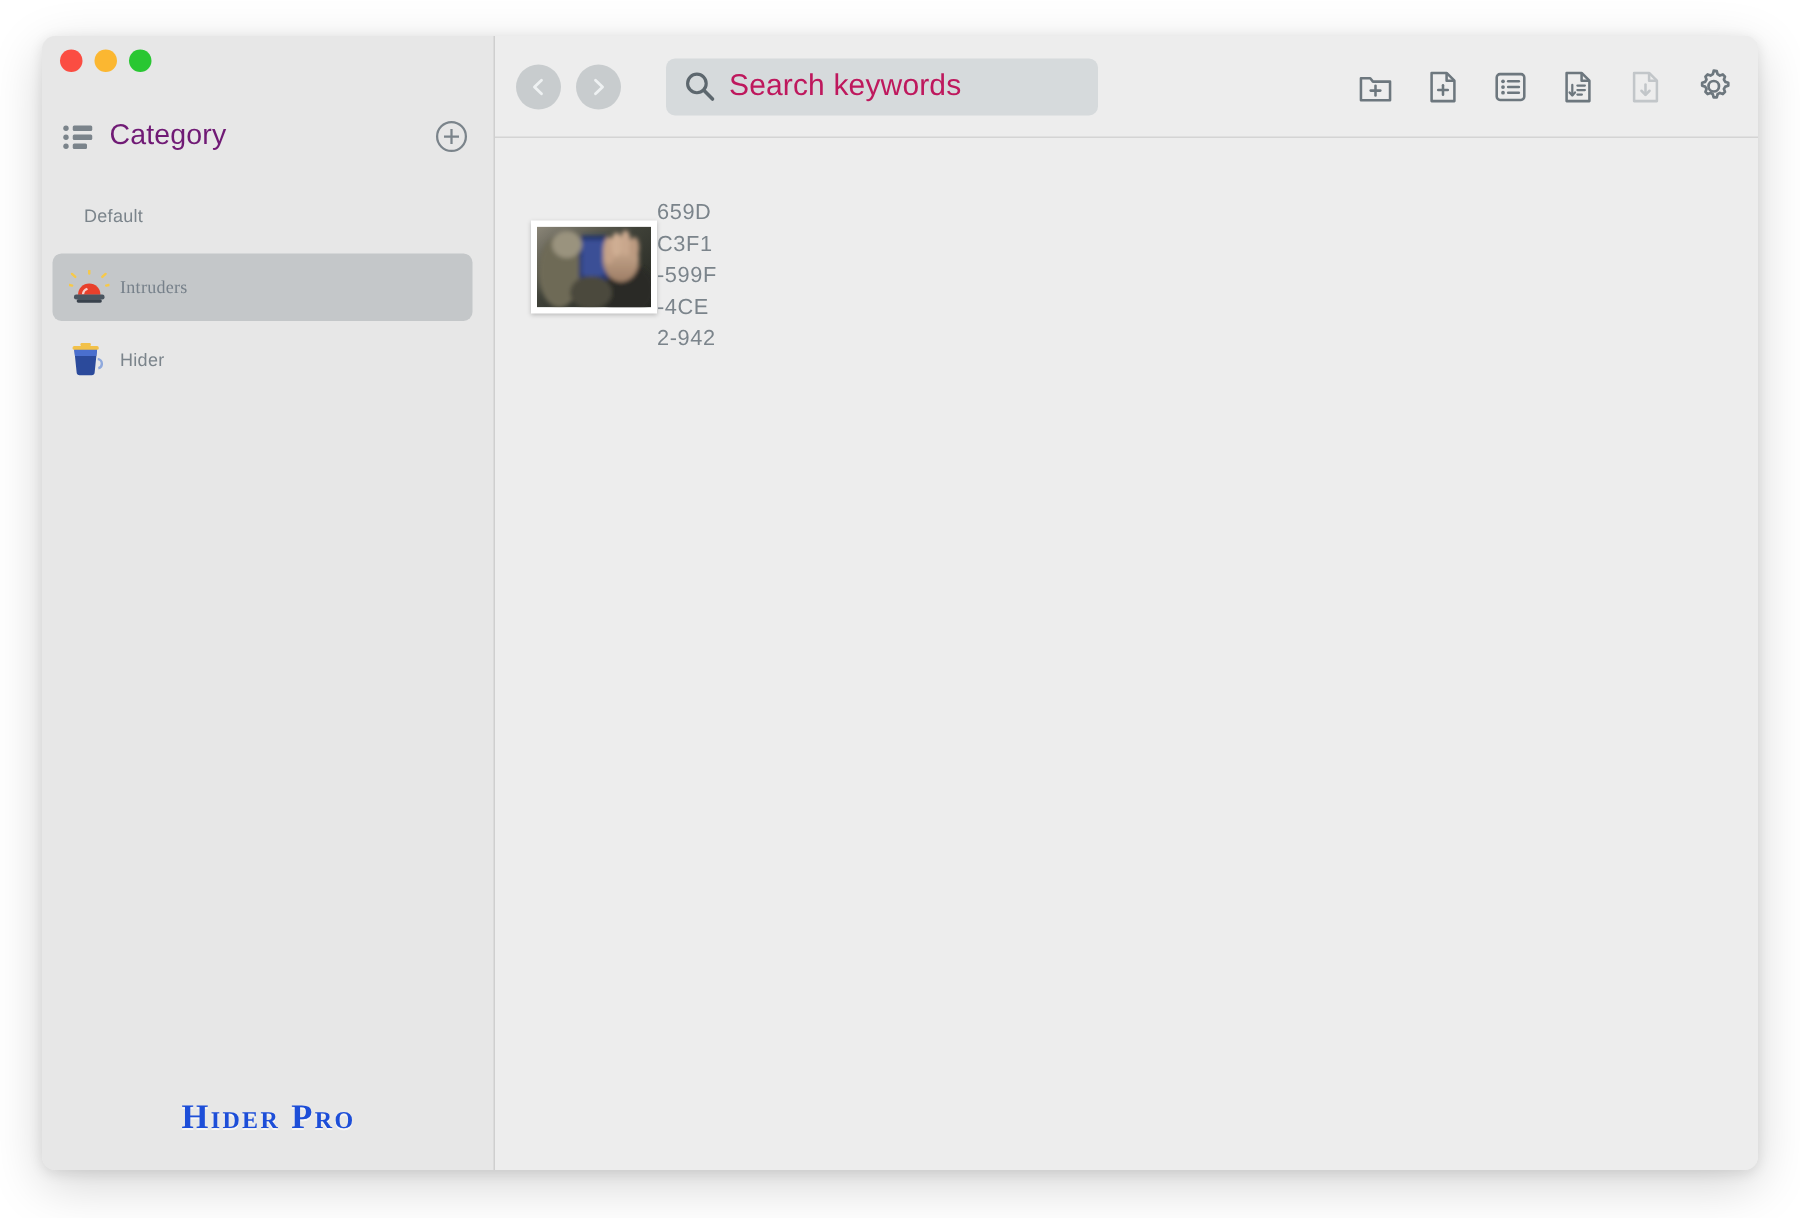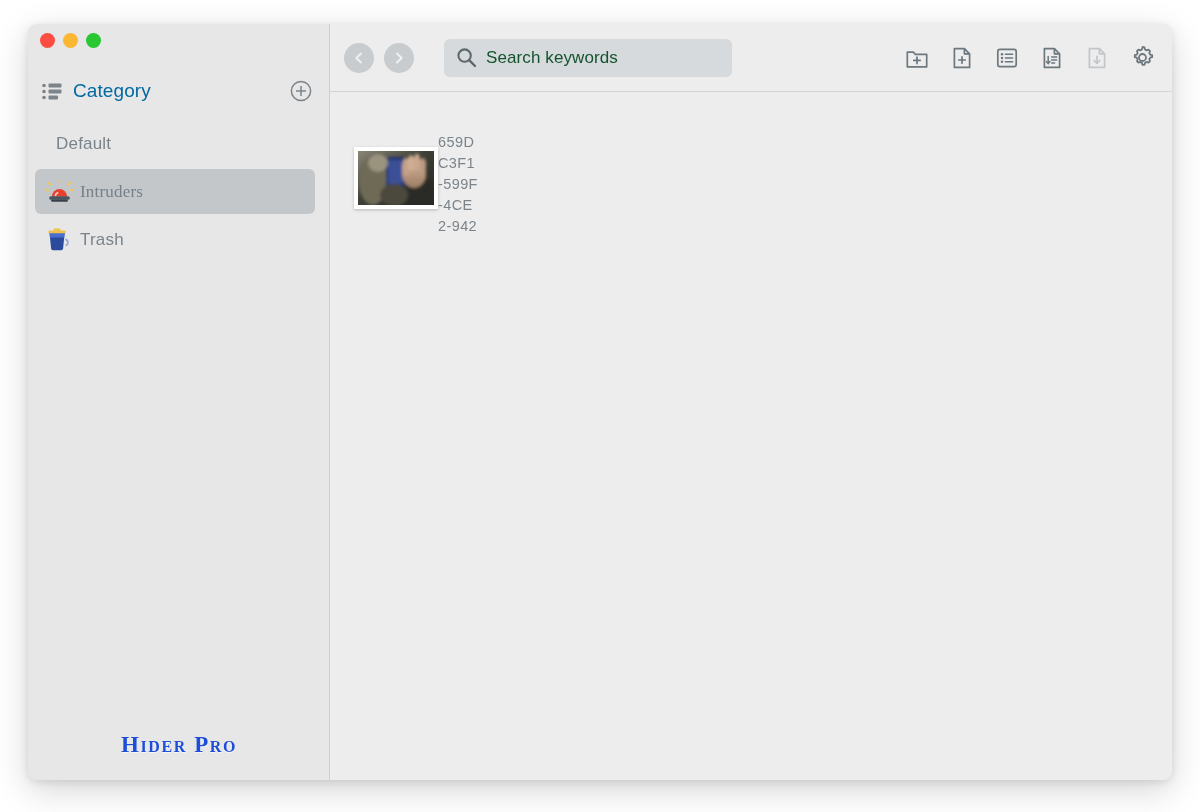--- a/index.html
+++ b/index.html
@@ -76,21 +76,21 @@
   }
   .cat-list-icon {
     width: 20px;
     height: 17px;
     display: block;
     flex: 0 0 auto;
   }
   .category-title {
     margin-left: 11px;
     font-size: 19px;
-    color: #0369a1;
+    color: #701a75;
     letter-spacing: 0.1px;
     white-space: nowrap;
   }
   .add-btn {
     margin-left: auto;
     width: 22px;
     height: 22px;
     display: block;
   }
 
@@ -113,21 +113,21 @@
     background: #c4c7c9;
   }
   .side-item .emoji {
     width: 27px;
     height: 24px;
     flex: 0 0 auto;
     display: block;
     margin-right: 7px;
   }
   .side-item .lbl {
-    font-size: 17px;
+    font-size: 12px;
     color: #7b848b;
     white-space: nowrap;
     letter-spacing: 0.2px;
   }
   .side-item.noicon .lbl { margin-left: 10px; }
   .side-item.selected .lbl { color: #76808a; font-family: Liberation Serif, serif; }
 
   .brand {
     position: absolute;
     left: 0;
@@ -181,22 +181,22 @@
     height: 38px;
     background: #d6dadc;
     border-radius: 6px;
     display: flex;
     align-items: center;
     padding: 0 12px;
     box-sizing: border-box;
   }
   .searchbox .ph {
     margin-left: 9px;
-    font-size: 17px;
-    color: #14532d;
+    font-size: 20px;
+    color: #be185d;
     letter-spacing: 0.1px;
   }
 
   .tb-icons {
     margin-left: auto;
     display: flex;
     align-items: center;
     gap: 17px;
   }
   .tb-icon {
@@ -303,21 +303,21 @@
         </div>
 
         <div class="side-item">
           <svg class="emoji" viewBox="0 0 27 24">
             <path d="M3.5 4.8 h15.2 l-1.6 15.6 a2 2 0 0 1 -2 1.8 h-8 a2 2 0 0 1 -2 -1.8 z" fill="#2b4a9b"></path>
             <path d="M3.5 4.8 h15.2 l-0.5 4.6 h-14.2 z" fill="#4a6fce"></path>
             <rect x="2.4" y="2.6" width="17.4" height="2.6" rx="1.1" fill="#f2c14a"></rect>
             <rect x="7.6" y="0.6" width="7" height="2.2" rx="0.9" fill="#f2c14a"></rect>
             <path d="M19.2 10.5 a4 4 0 0 1 3.5 4.0 a4 4 0 0 1 -3.0 3.9 l-0.3 -1.7 a2.3 2.3 0 0 0 1.7 -2.2 a2.3 2.3 0 0 0 -2.0 -2.3 z" fill="#8fa9dd"></path>
           </svg>
-          <span class="lbl">Trash</span>
+          <span class="lbl">Hider</span>
         </div>
 
       </div>
 
       <div class="brand">Hider Pro</div>
     </div>
 
     <div class="main">
 
       <div class="toolbar">

